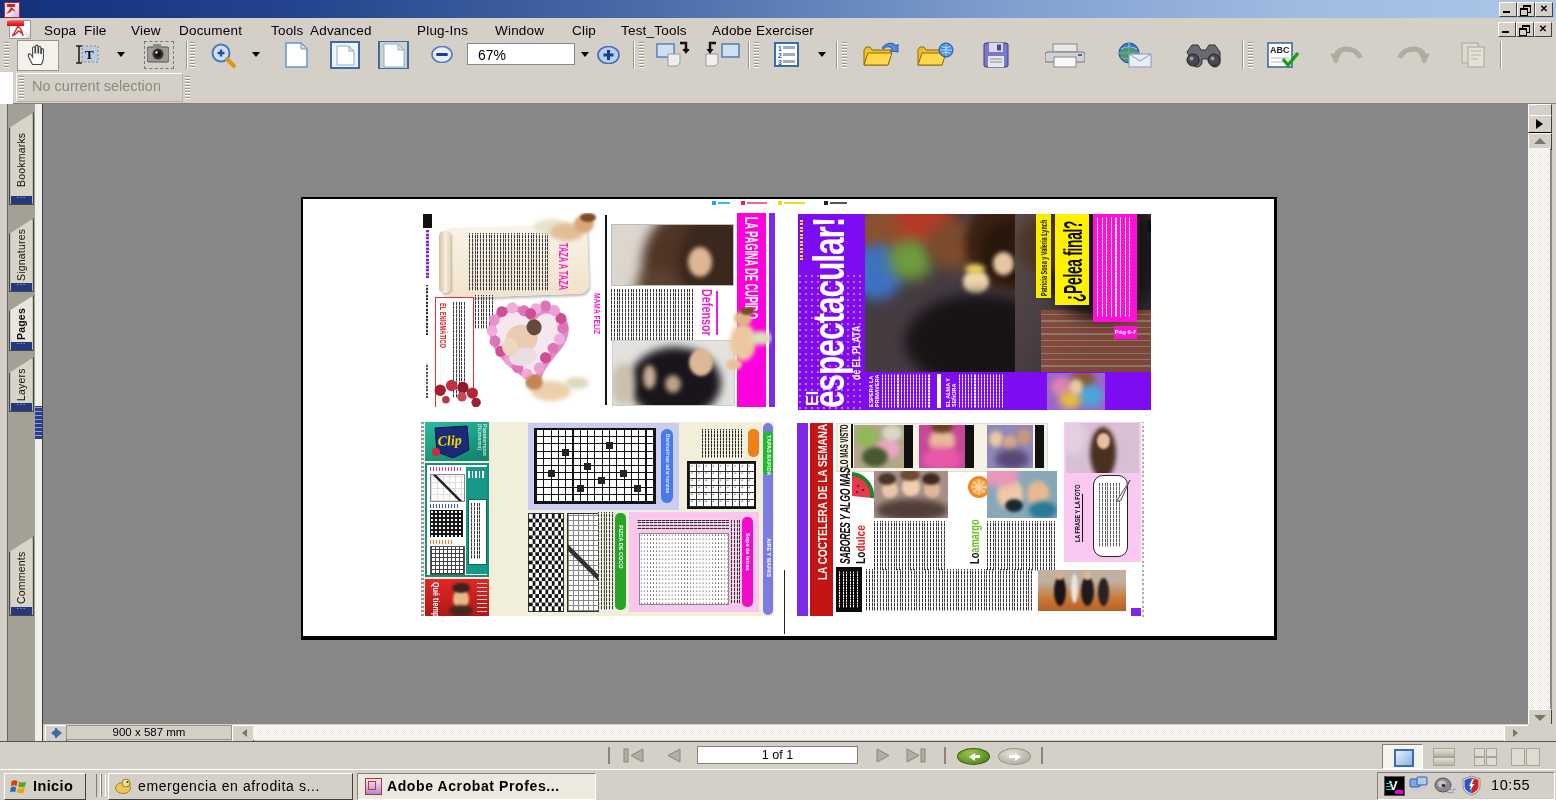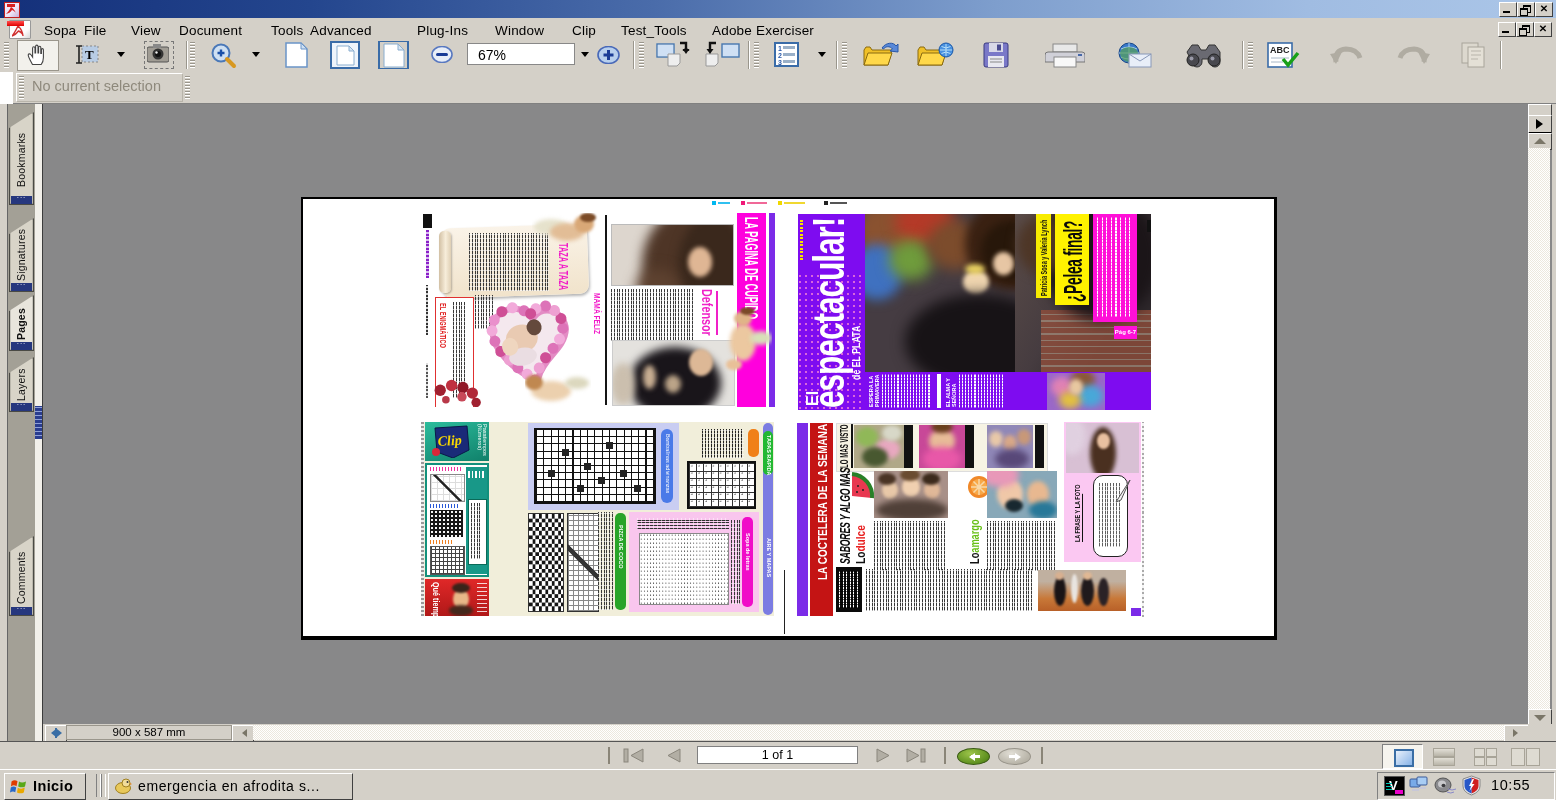--- a/index.html
+++ b/index.html
@@ -672,20 +672,25 @@
  <div class="abs" style="left:101px;top:4px;width:3px;height:23px;border-left:1px solid #808080;border-right:1px solid #fff"></div>
  <div class="abs b3out" style="left:108px;top:3px;width:243px;height:25px">
   <svg class="abs" style="left:6px;top:4px" width="17" height="16" viewBox="0 0 17 16">
         <ellipse cx="8" cy="10" rx="7.5" ry="5.5" fill="#e8c85a" stroke="#a08020"></ellipse>
         <circle cx="11" cy="5" r="4" fill="#f0dc9a" stroke="#a08020"></circle>
         <circle cx="12.5" cy="4" r="1" fill="#333"></circle>
         <path d="M15 5 l2 1 l-2 1z" fill="#e08820"></path>
       </svg>
   <span class="abs" style="left:29px;top:4px;font-size:14px;letter-spacing:.6px">emergencia en afrodita s...</span>
  </div>
+ <div class="abs" style="left:357px;top:3px;width:237px;height:25px;background:#eceade;border:1px solid;border-color:#808080 #fff #fff #808080">
+  <div class="abs" style="left:7px;top:4px;width:15px;height:15px;background:linear-gradient(180deg,#f0e8fa,#b088d8);border:1px solid #c03030"></div>
+  <div class="abs" style="left:10px;top:7px;width:6px;height:7px;border:1.5px solid #d03030"></div>
+  <span class="abs" style="left:29px;top:4px;font-size:14px;font-weight:bold;letter-spacing:.6px">Adobe Acrobat Profes...</span>
+ </div>
  <div class="abs" style="left:1377px;top:2px;width:176px;height:26px;border:1px solid;border-color:#808080 #fff #fff #808080">
   <div class="abs" style="left:6px;top:3px;width:19px;height:18px;background:#000;border:1px solid #555">
         <span style="position:absolute;left:4px;top:1px;color:#fff;font-weight:bold;font-size:13px">V</span>
         <div class="abs" style="left:1px;top:4px;width:6px;height:9px;background:repeating-linear-gradient(0deg,#00c8b8 0 1px,transparent 1px 3px)"></div>
         <div class="abs" style="right:1px;bottom:1px;width:8px;height:4px;background:#e800c8"></div>
       </div>
   <svg class="abs" style="left:31px;top:3px" width="20" height="19" viewBox="0 0 20 19">
         <rect x="1" y="3" width="10" height="8" rx="1" fill="#78aae8" stroke="#3a5a98"></rect>
         <rect x="8" y="1" width="10" height="8" rx="1" fill="#a8ccf4" stroke="#3a5a98"></rect>
         <rect x="3" y="13" width="7" height="2" fill="#c8c8d8"></rect>

